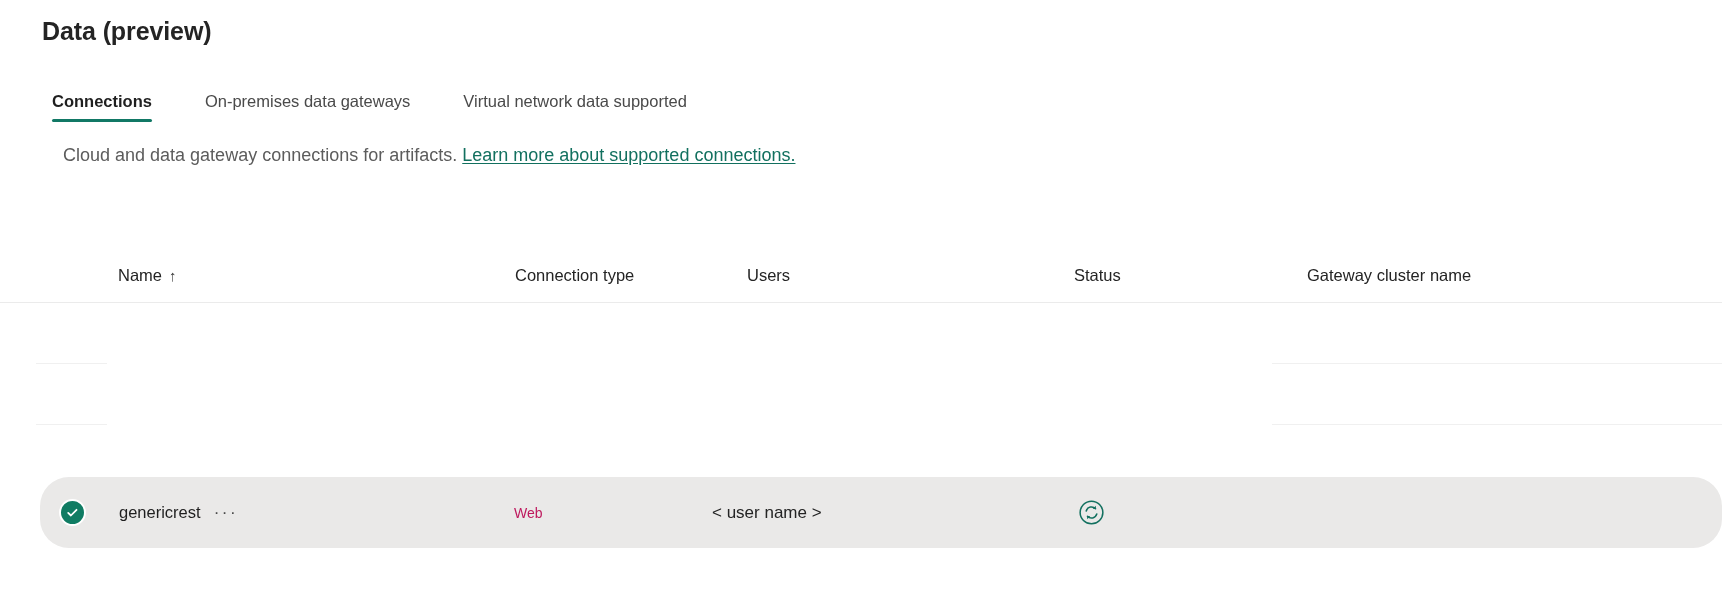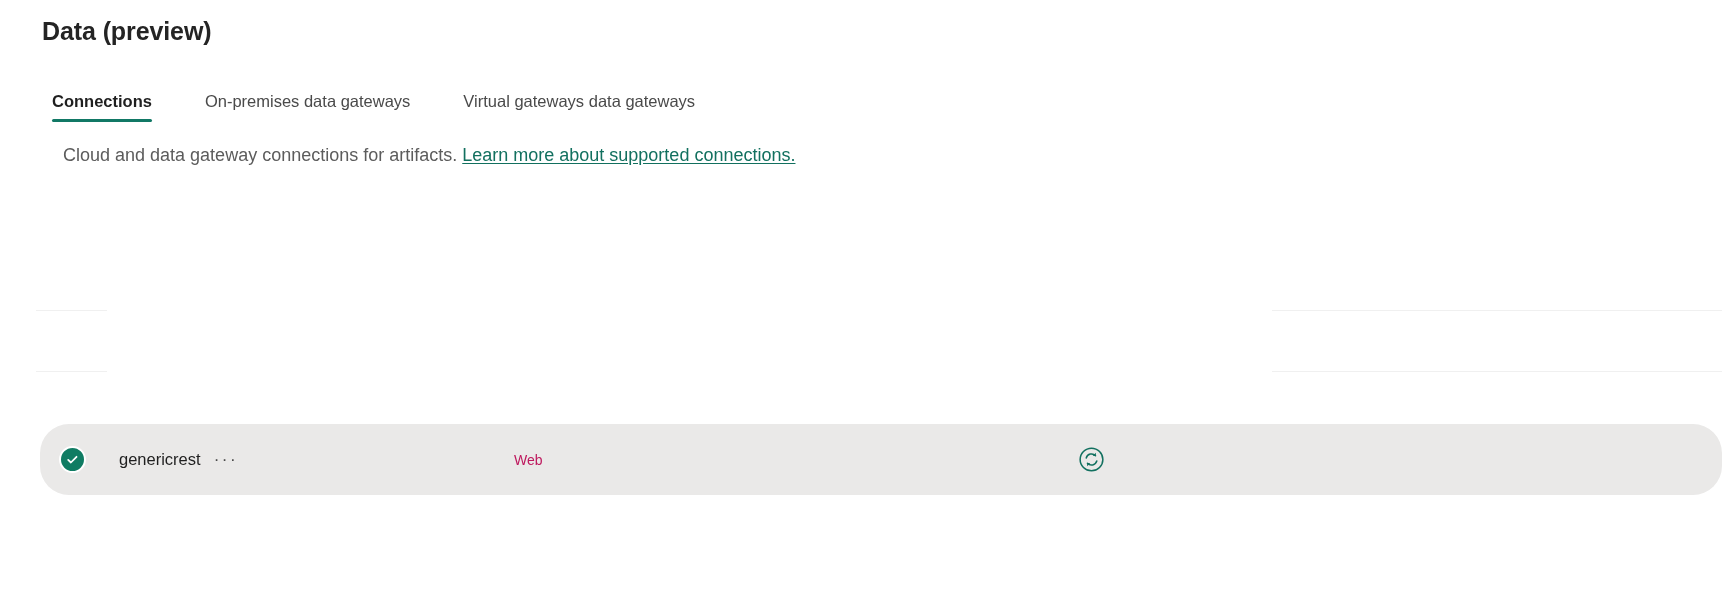--- a/index.html
+++ b/index.html
@@ -193,29 +193,38 @@
   }
 </style>
 </head>
 <body>
 
 <div class="page-title">Data (preview)</div>
 
 <div class="tabstrip">
   <div class="tab active">Connections</div>
   <div class="tab">On-premises data gateways</div>
-  <div class="tab">Virtual gateways data gateways</div>
+  <div class="tab">Virtual network data supported</div>
 </div>
 
 <div class="desc">
   <span>Cloud and data gateway connections for artifacts.</span><span class="link">Learn more about supported connections.</span>
 </div>
 
 <div class="table">
 
+  <div class="thead">
+    <div class="th" style="left:118px;">
+      <span>Name</span><span class="sort-arrow">↑</span>
+    </div>
+    <div class="th" style="left:515px;">Connection type</div>
+    <div class="th" style="left:747px;">Users</div>
+    <div class="th" style="left:1074px;">Status</div>
+    <div class="th" style="left:1307px;">Gateway cluster name</div>
+  </div>
 
   <div class="row-empty">
     <div class="seg-left"></div>
     <div class="seg-right"></div>
   </div>
   <div class="row-empty">
     <div class="seg-left"></div>
     <div class="seg-right"></div>
   </div>
 
@@ -231,20 +240,21 @@
       </div>
     </div>
 
     <div class="cell cell-name">
       <span class="name-text">genericrest</span>
       <span class="ellipsis-btn">···</span>
     </div>
 
     <div class="cell cell-type">Web</div>
 
+    <div class="cell cell-users">&lt; user name &gt;</div>
 
     <div class="cell cell-state">
       <svg class="sync-icon" viewBox="0 0 24 24">
         <circle cx="12" cy="12" r="10.1" fill="none" stroke="#12705f" stroke-width="1.35"></circle>
         <path d="M7.3 10.6 A4.9 4.9 0 0 1 15.6 8.6" fill="none" stroke="#12705f" stroke-width="1.35" stroke-linecap="round"></path>
         <path d="M16.7 13.4 A4.9 4.9 0 0 1 8.4 15.4" fill="none" stroke="#12705f" stroke-width="1.35" stroke-linecap="round"></path>
         <path d="M15.9 6.1 L15.9 8.9 L13.1 8.9 Z" fill="#12705f"></path>
         <path d="M8.1 17.9 L8.1 15.1 L10.9 15.1 Z" fill="#12705f"></path>
       </svg>
     </div>

